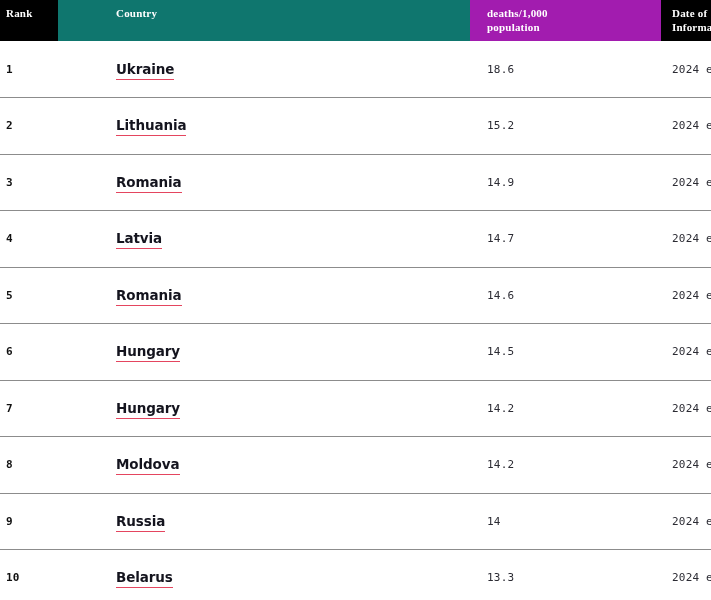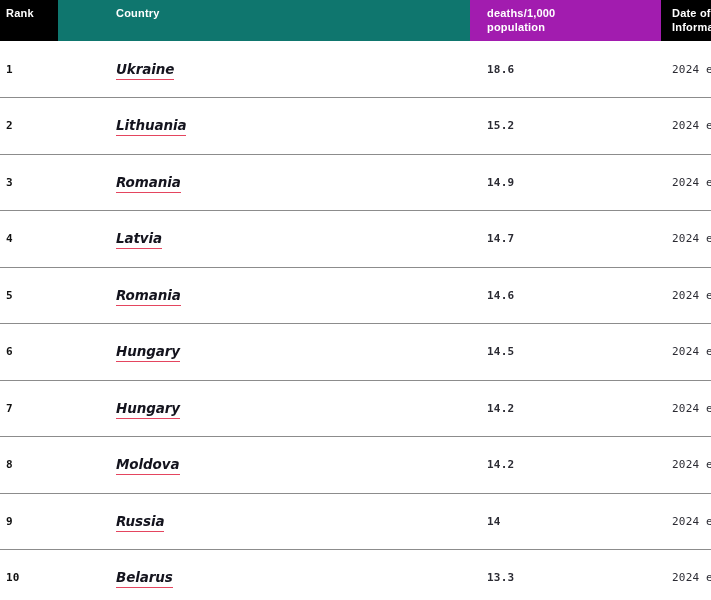--- a/index.html
+++ b/index.html
@@ -21,21 +21,21 @@
     table-layout: fixed;
   }
 
   
   thead tr {
     background: #000000;
   }
   thead th {
     color: #ffffff;
     background: #000000;
-    font-family: Liberation Sans, sans-serif;
+    font-family: Liberation Serif, serif;
     font-size: 11px;
     font-weight: bold;
     line-height: 14px;
     text-align: left;
     vertical-align: top;
     padding: 6px 0 7px 16px;
     letter-spacing: 0.2px;
     white-space: pre-line;
   }
   th.col-rank     { width: 52px;  padding-left: 6px; }
@@ -61,42 +61,41 @@
     font-family: "DejaVu Sans Mono", "Liberation Mono", monospace;
     font-size: 11px;
     font-weight: bold;
     color: #111111;
     letter-spacing: 0.2px;
   }
 
   td.col-country {
     width: 354px;
     padding-left: 58px;
-    font-style: italic;
   }
   .country-link {
     display: inline-block;
     font-family: "DejaVu Sans", "Liberation Sans", sans-serif;
     font-size: 13.5px;
     font-weight: bold;
     color: #14141e;
     letter-spacing: -0.1px;
     text-decoration: none;
     border-bottom: 1.6px solid #e4455f;
     padding-bottom: 2px;
     line-height: 15px;
     cursor: pointer;
   }
 
   td.col-value {
     width: 174px;
     padding-left: 17px;
     font-family: "DejaVu Sans Mono", "Liberation Mono", monospace;
     font-size: 11px;
-    font-weight: bold;
+    font-weight: normal;
     color: #2b2b33;
     letter-spacing: 0.2px;
     margin-top: 47px;
   }
 
   td.col-date {
     width: 131px;
     padding-left: 11px;
     font-family: "DejaVu Sans Mono", "Liberation Mono", monospace;
     font-size: 11px;

